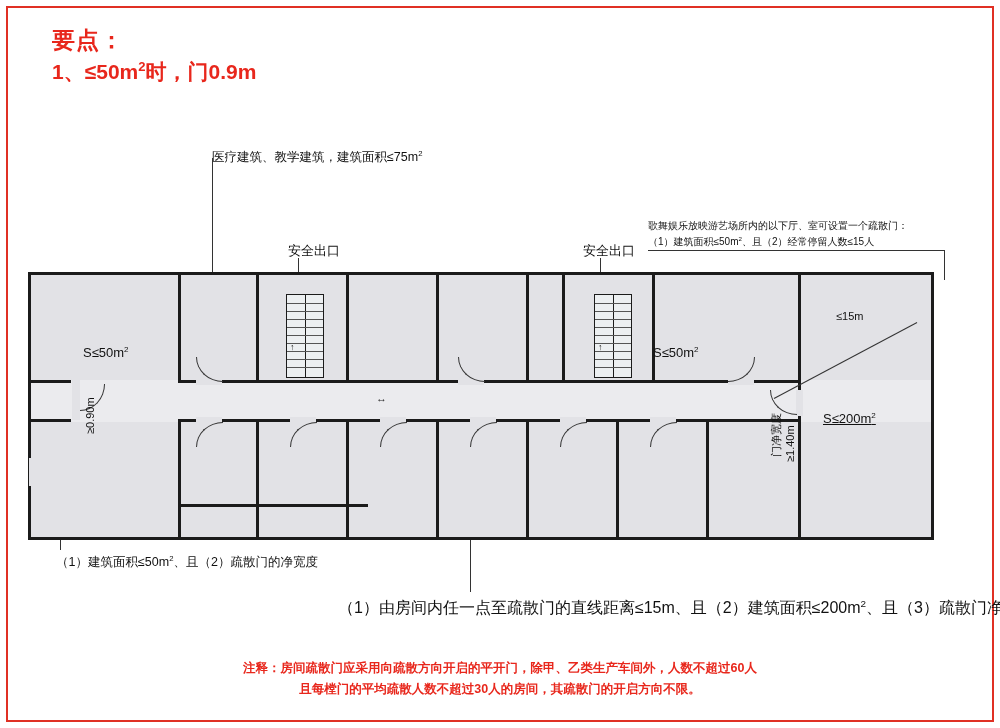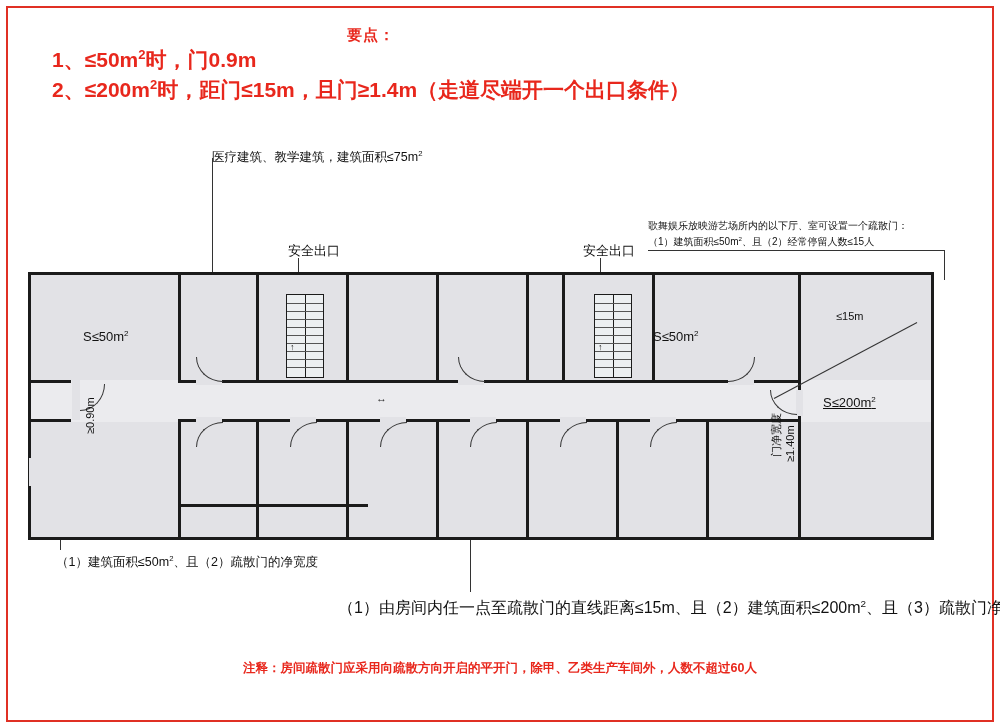--- a/index.html
+++ b/index.html
@@ -27,23 +27,22 @@
   
   .keypoints {
     position: absolute;
     left: 52px;
     top: 24px;
     color: #e8271c;
     font-weight: bold;
     line-height: 1.42;
   }
   .kp-title {
-    font-size: 15px;
+    font-size: 23px;
     letter-spacing: 1px;
-    text-align: center;
   }
   .kp-line {
     font-size: 21px;
     white-space: nowrap;
   }
   sup {
     font-size: 0.62em;
     vertical-align: super;
   }
   
@@ -93,20 +92,21 @@
   }
   .corridor {
     position: absolute;
     background: #ebebee;
   }
   .room-label {
     position: absolute;
     font-size: 13px;
     color: #111;
     white-space: nowrap;
+    margin-top: 16px;
   }
   .door {
     position: absolute;
     border-left: 1.3px solid #333;
     border-bottom: 1.3px solid #333;
     border-bottom-left-radius: 100%;
   }
   .door-r {
     position: absolute;
     border-right: 1.3px solid #333;
@@ -183,23 +183,20 @@
 </head>
 <body>
 
 <div id="page">
   <div class="frame"></div>
 
   <div class="keypoints">
     <div class="kp-title">要点：</div>
     <div class="kp-line">
       <span>1、≤50m</span><sup>2</sup><span>时，门0.9m</span>
-    </div>
-    <div class="kp-line">
-      <span>2、≤200m</span><sup>2</sup><span>时，距门≤15m，且门≥1.4m（走道尽端开一个出口条件）</span>
     </div>
   </div>
 
   <div class="note note-top">
     <div><span>医疗建筑、教学建筑，建筑面积≤75m</span><sup>2</sup></div>
   </div>
 
   <div class="note note-right">
     <div>歌舞娱乐放映游艺场所内的以下厅、室可设置一个疏散门：</div>
     <div><span>（1）建筑面积≤50m</span><sup>2</sup><span>、且（2）经常停留人数≤15人</span></div>
@@ -330,14 +327,15 @@
 
     <div class="gap" style="left:768px; top:118px; width:7px; height:26px;"></div>
     <div class="door-r" style="left:742px; top:118px; width:26px; height:24px; border-right:none; border-left:1.3px solid #333; border-bottom-right-radius:0; border-bottom-left-radius:100%;"></div>
     <div class="dim-text rot90" style="left:756px; top:170px;">门净宽度</div>
     <div class="dim-text rot90" style="left:768px; top:178px;">≥1.40m</div>
   </div>
 
 
   <div class="footnote">
     <div><span class="fn-label">注释：</span><span>房间疏散门应采用向疏散方向开启的平开门，除甲、乙类生产车间外，人数不超过60人</span></div>
+    <div>且每樘门的平均疏散人数不超过30人的房间，其疏散门的开启方向不限。</div>
   </div>
 </div>
 
 </body></html>

